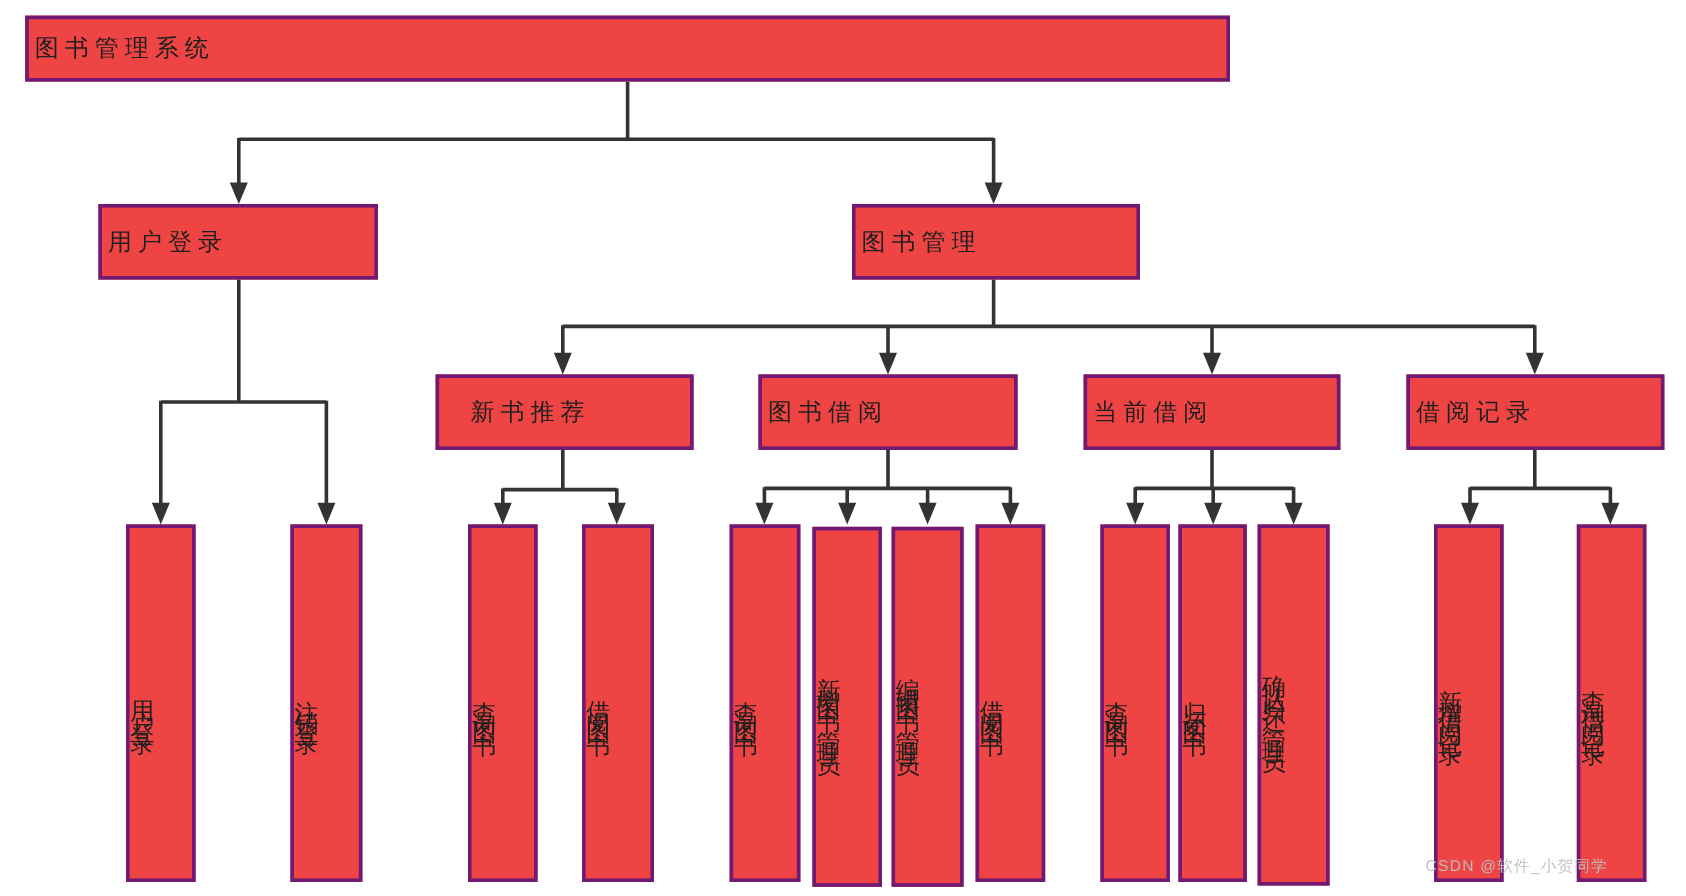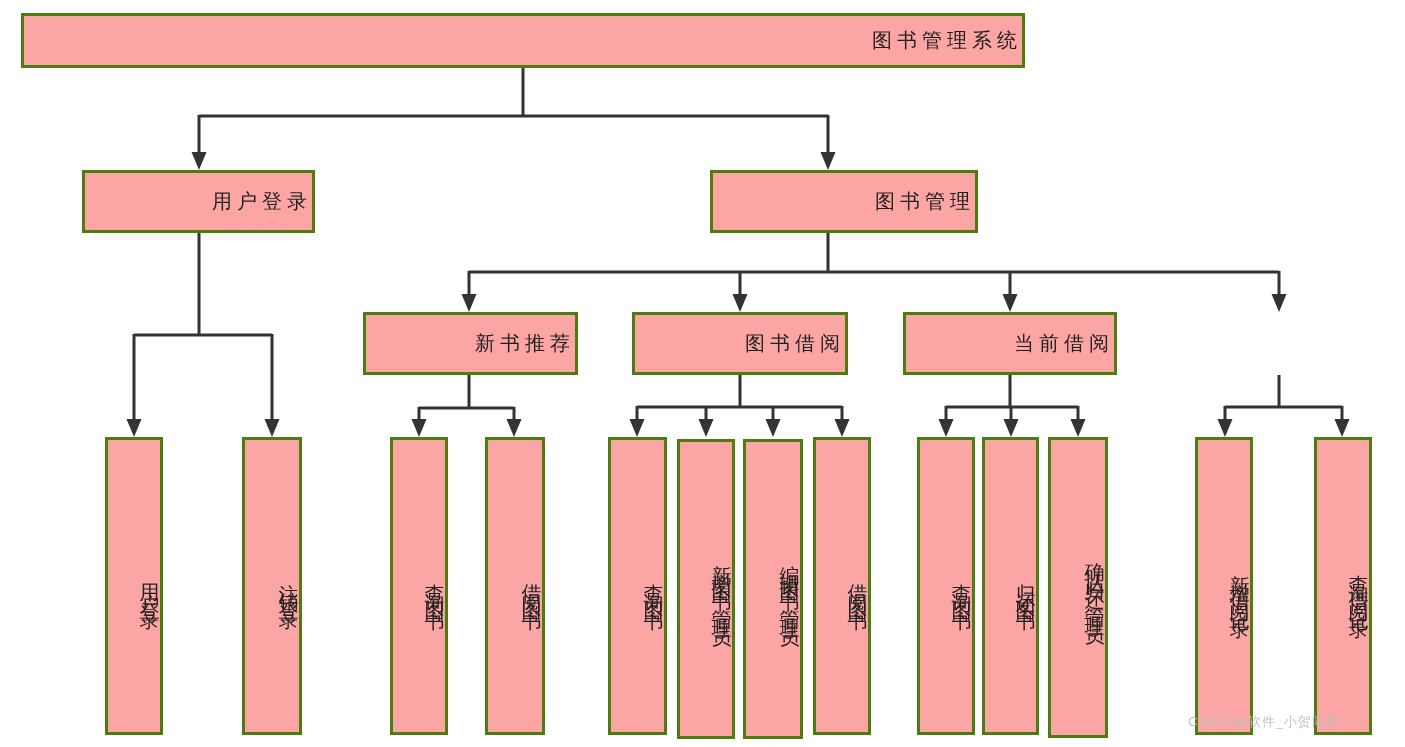--- a/index.html
+++ b/index.html
@@ -17,25 +17,25 @@
   }
   svg.connectors {
     position: absolute;
     left: 0;
     top: 0;
     z-index: 1;
   }
   .node {
     position: absolute;
     box-sizing: border-box;
-    border: 3px solid #4d7c0f;
-    background: #fca5a5;
+    border: 3px solid #701a75;
+    background: #ef4444;
     display: flex;
     align-items: center;
-    justify-content: flex-end;
+    justify-content: flex-start;
     z-index: 2;
   }
   .node .label {
     font-size: 20px;
     letter-spacing: 5px;
     text-indent: 5px;
     color: #1f1f1f;
     white-space: nowrap;
   }
   .node.leaf {
@@ -106,32 +106,35 @@
     </g>
   </svg>
 
   <div class="node" style="left:21px; top:13px; width:1004px; height:55px;">
     <span class="label">图书管理系统</span>
   </div>
 
   <div class="node" style="left:82px; top:170px; width:233px; height:63px;">
     <span class="label">用户登录</span>
   </div>
-  <div class="node" style="left:710px; top:170px; width:268px; height:63px;font-family:Liberation Mono, monospace;">
+  <div class="node" style="left:710px; top:170px; width:240px; height:63px;font-family:Liberation Mono, monospace;">
     <span class="label">图书管理</span>
   </div>
 
   <div class="node" style="left:363px; top:312px; width:215px; height:63px;padding-left:21px;">
     <span class="label">新书推荐</span>
   </div>
   <div class="node" style="left:632px; top:312px; width:216px; height:63px;">
     <span class="label">图书借阅</span>
   </div>
   <div class="node" style="left:903px; top:312px; width:214px; height:63px;">
     <span class="label">当前借阅</span>
+  </div>
+  <div class="node" style="left:1172px; top:312px; width:215px; height:63px;">
+    <span class="label">借阅记录</span>
   </div>
 
   <div class="node leaf" style="left:105px; top:437px; width:58px; height:298px;">
     <span class="label">用户登录</span>
   </div>
   <div class="node leaf" style="left:242px; top:437px; width:60px; height:298px;">
     <span class="label">注销登录</span>
   </div>
 
   <div class="node leaf" style="left:390px; top:437px; width:58px; height:298px;">

